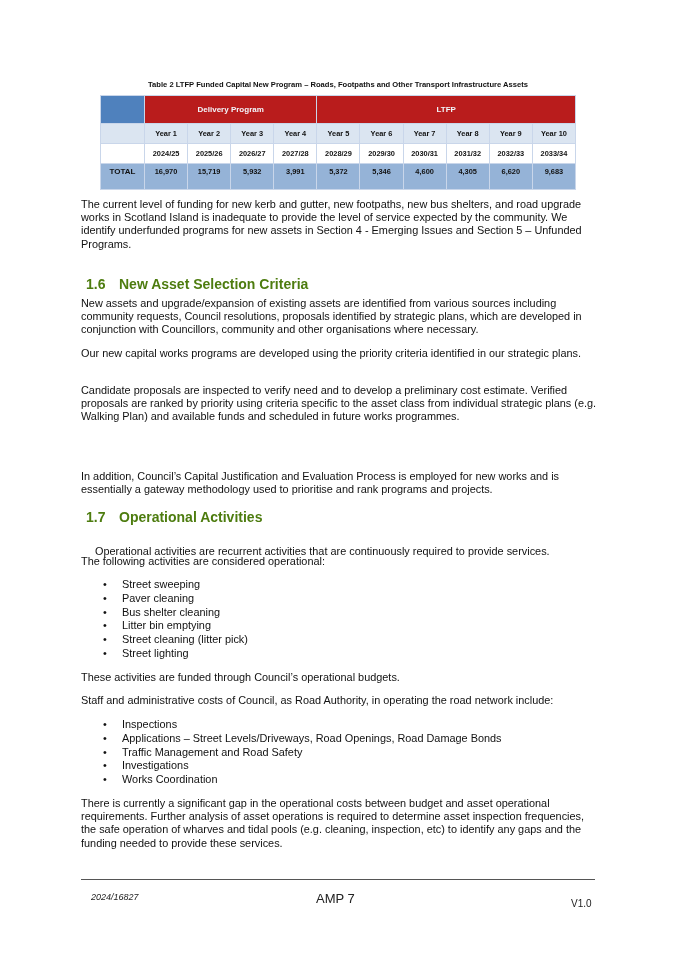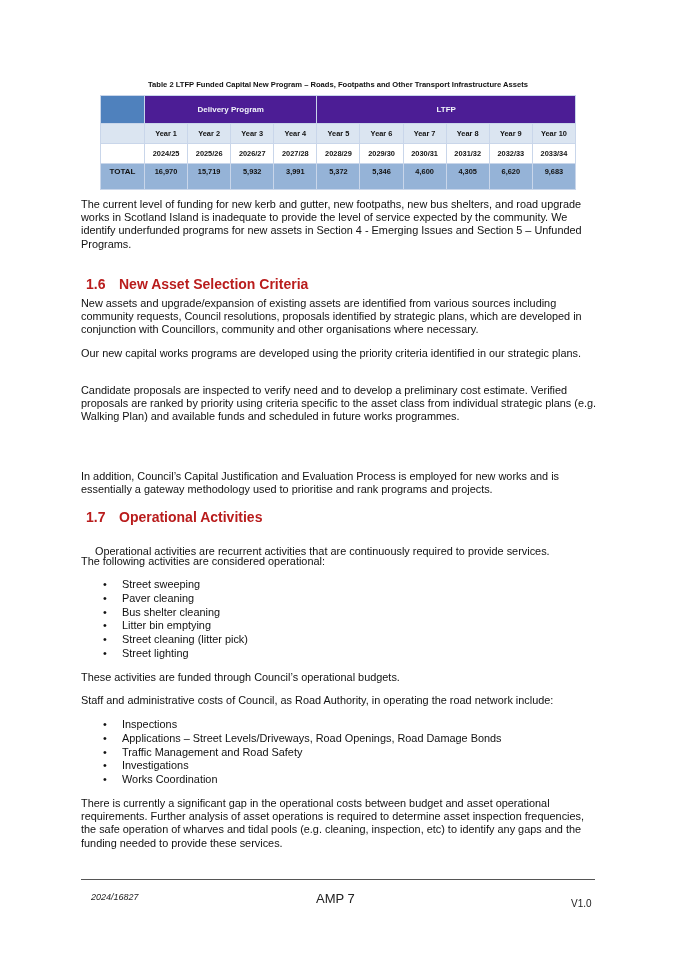--- a/index.html
+++ b/index.html
@@ -5,29 +5,29 @@
     html, body { margin: 0; padding: 0; background: #ffffff; }
     body { width: 675px; height: 954px; position: relative; overflow: hidden;
            font-family: "Liberation Sans", sans-serif; color: #111; }
     .page { position: absolute; left: 0; top: 0; width: 534px; height: 954px; }
     .caption { position: absolute; top: 80px; left: 100px; width: 476px; text-align: center;
                font-size: 7.6px; font-weight: bold; color: #111; white-space: nowrap; }
     table.ltfp { position: absolute; left: 100px; top: 95px; width: 476px; border-collapse: collapse;
                  table-layout: fixed; font-size: 7.4px; font-weight: bold; }
     table.ltfp td { border: 1px solid #c9d6ea; text-align: center; padding: 0; }
     table.ltfp col.c0 { width: 44px; }
-    tr.r-head td { background: #4c1d95; color: #f2f6fb; height: 27px; font-size: 8px; }
+    tr.r-head td { background: #b91c1c; color: #f2f6fb; height: 27px; font-size: 8px; }
     tr.r-head td.blank { background: #4f81bd; }
     tr.r-years td { background: #dbe5f1; height: 19px; color: #111; }
     tr.r-fy td { background: #ffffff; height: 19px; color: #111; }
     tr.r-fy td.lbl { background: #ffffff; }
     tr.r-total td { background: #95b3d7; height: 22px; color: #111; vertical-align: top; padding-top: 3px; }
     tr.r-total td.lbl { font-size: 8px; }
     .para { position: absolute; left: 81px; width: 520px; font-size: 10.9px; line-height: 13.2px; color: #111; }
-    .heading { position: absolute; left: 86px; font-size: 14px; font-weight: bold; color: #b91c1c; }
+    .heading { position: absolute; left: 86px; font-size: 14px; font-weight: bold; color: #4d7c0f; }
     .heading .num { display: inline-block; width: 33px; }
     ul.bullets { position: absolute; left: 81px; margin: 0; padding: 0; list-style: none; font-size: 10.9px; line-height: 13.8px; }
     ul.bullets li { position: relative; padding-left: 41px; }
     ul.bullets li .dot { position: absolute; left: 22px; top: 0; }
     .footer-rule { position: absolute; left: 81px; top: 879px; width: 514px; height: 0; border-top: 1px solid #555; }
     .footer-left { position: absolute; left: 91px; top: 892px; font-size: 9px; color: #222; font-style: italic; }
     .footer-center { position: absolute; left: 316px; top: 891px; font-size: 13px; color: #222; }
     .footer-right { position: absolute; left: 571px; top: 898px; font-size: 10px; color: #222; }
   </style>
 </head>

